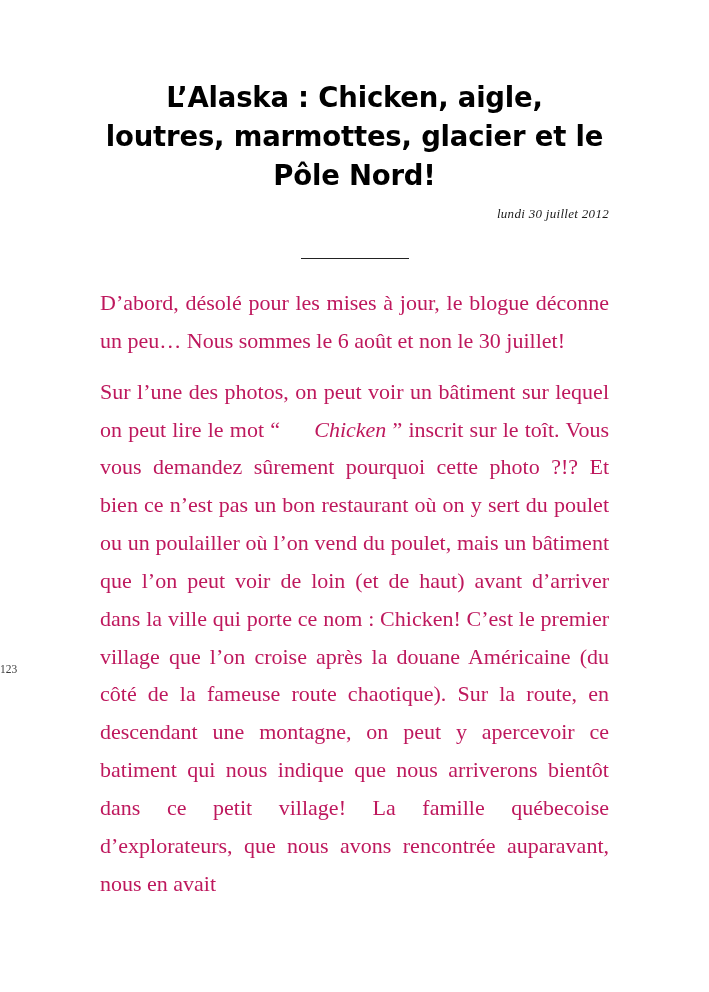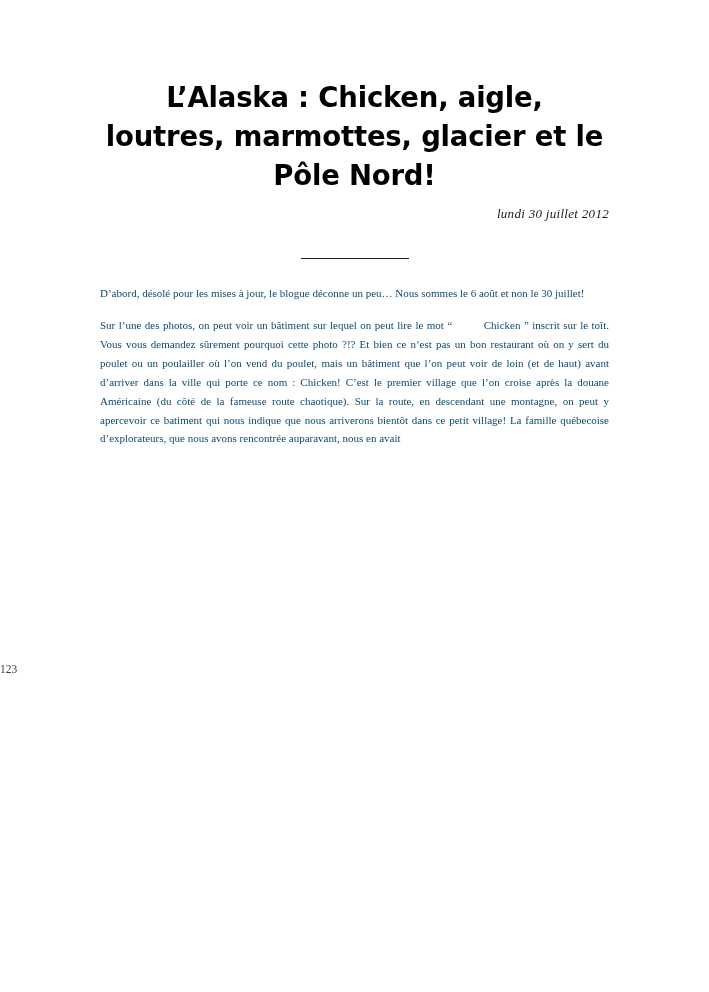--- a/index.html
+++ b/index.html
@@ -48,32 +48,33 @@
   }
   .rule {
     display: inline-block;
     width: 108px;
     height: 0;
     border-top: 1.3px solid #222;
     vertical-align: middle;
   }
   .body-text p {
     font-family: "Liberation Serif", serif;
-    font-size: 11px;
+    font-size: 22px;
     line-height: 1.72;
     text-align: justify;
     text-justify: inter-word;
     margin: 0 0 13px 0;
-    color: #0c4a6e;
+    color: #be185d;
     hyphens: none;
   }
   .body-text p:last-child {
     margin-bottom: 0;
   }
   .ital {
+    font-style: italic;
     margin-left: 28px;
   }
   .folio {
     position: absolute;
     left: 0;
     right: 0;
     bottom: 41px;
     font-family: "Liberation Serif", serif;
     font-size: 11.5px;
     color: #3a3a3a;

